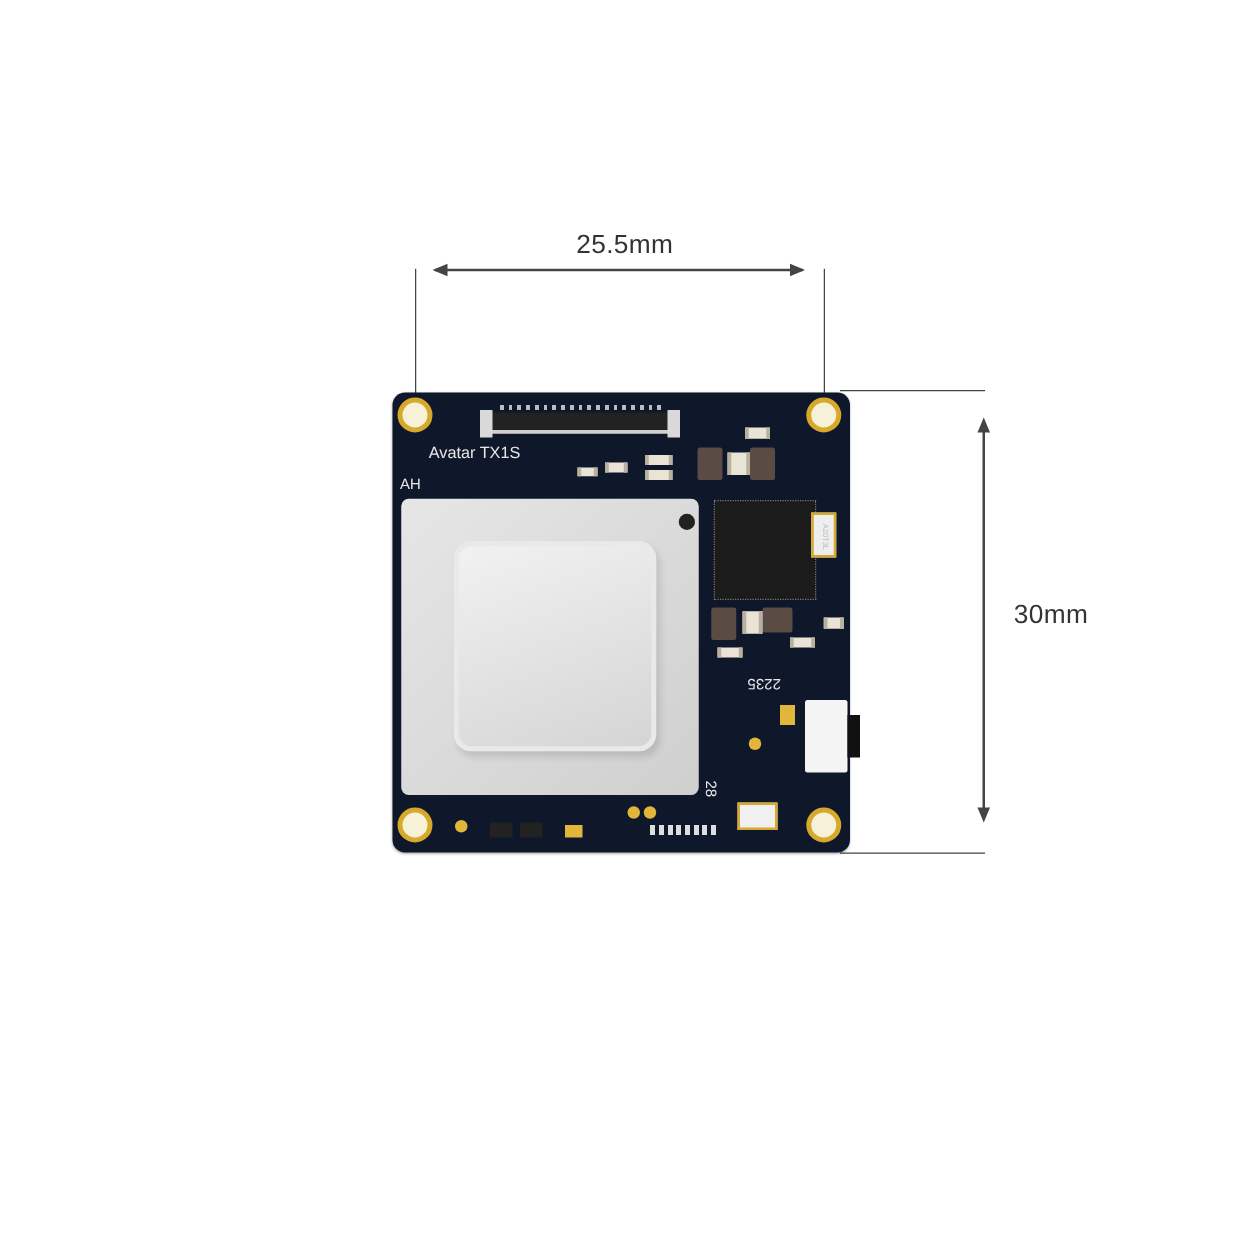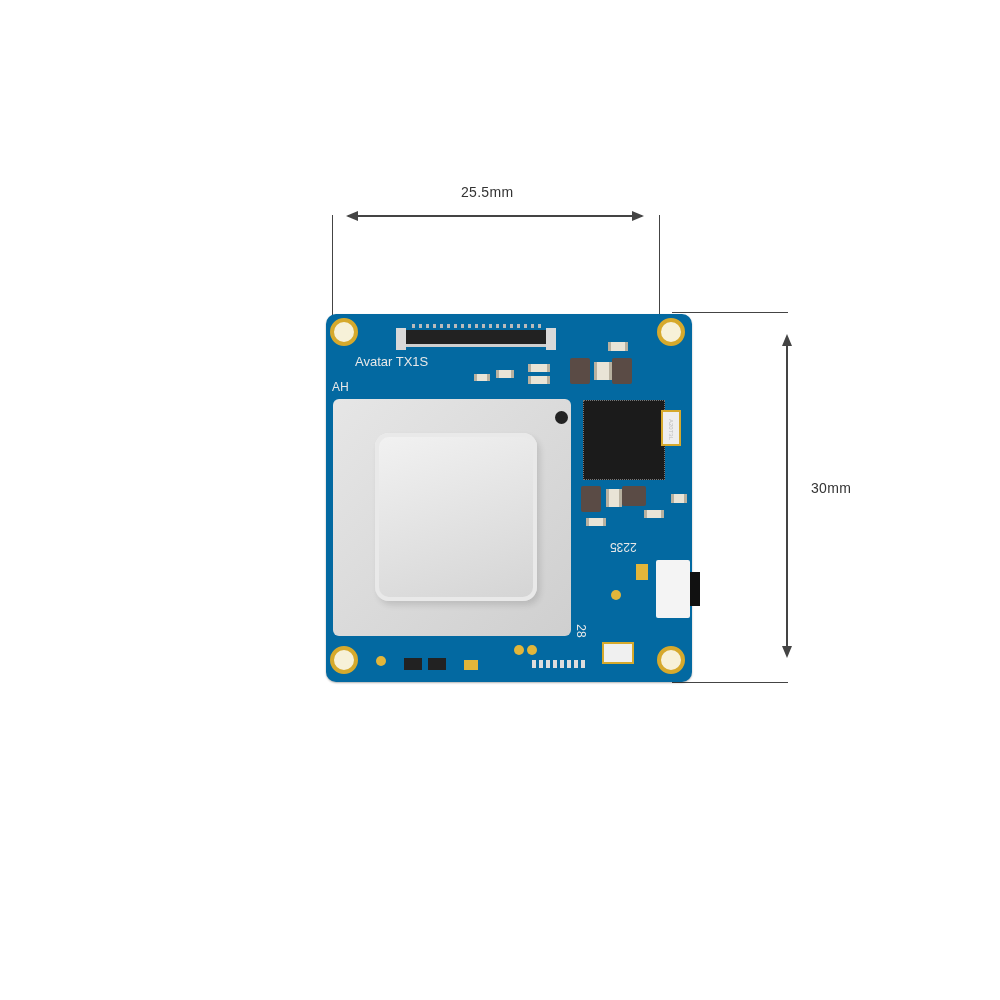--- a/index.html
+++ b/index.html
@@ -1,20 +1,20 @@
 <!DOCTYPE html>
 <html><head>
 <meta charset="utf-8">
 <style>
   html,body{margin:0;padding:0;background:#ffffff;}
   body{width:1000px;height:1000px;position:relative;overflow:hidden;font-family:"Liberation Sans",sans-serif;}
   .abs{position:absolute;}
-  .dimtext{color:#333;font-size:14px;letter-spacing:0.3px;text-align:right;}
+  .dimtext{color:#333;font-size:21px;letter-spacing:0.3px;text-align:right;}
   .line{background:#444;}
-  .board{left:326px;top:314px;width:366px;height:368px;background:#0369a1;border-radius:10px;box-shadow:0 1px 2px rgba(0,0,0,0.3);}
+  .board{left:314px;top:314px;width:366px;height:368px;background:#0f172a;border-radius:10px;box-shadow:0 1px 2px rgba(0,0,0,0.3);}
   .hole{width:28px;height:28px;border-radius:50%;background:#f7f1d8;border:4px solid #d6a92c;box-sizing:border-box;}
   .shield{left:7px;top:85px;width:238px;height:237px;background:linear-gradient(135deg,#e6e6e6,#cfcfcf);border-radius:6px;}
   .shield-inner{left:42px;top:34px;width:162px;height:168px;border-radius:14px;background:linear-gradient(160deg,#f2f2f2,#d4d4d4);box-shadow:inset 0 0 0 4px #e9e9e9, 3px 4px 6px rgba(0,0,0,0.12);}
   .dot{left:222px;top:12px;width:13px;height:13px;border-radius:50%;background:#222;}
   .silk{color:#e8e8e8;font-size:13px;}
   .chip{left:257px;top:86px;width:80px;height:78px;background:#1b1b1b;border:1px dotted #777;}
   .comp{background:#e9e4d6;border-left:3px solid #b8b1a0;border-right:3px solid #b8b1a0;}
   .brown{background:#5a4b45;border-radius:2px;}
   .gold{background:#e2b63a;}
   .crystal{left:335px;top:96px;width:20px;height:36px;background:#eee;border:2px solid #d6a92c;box-sizing:border-box;}

